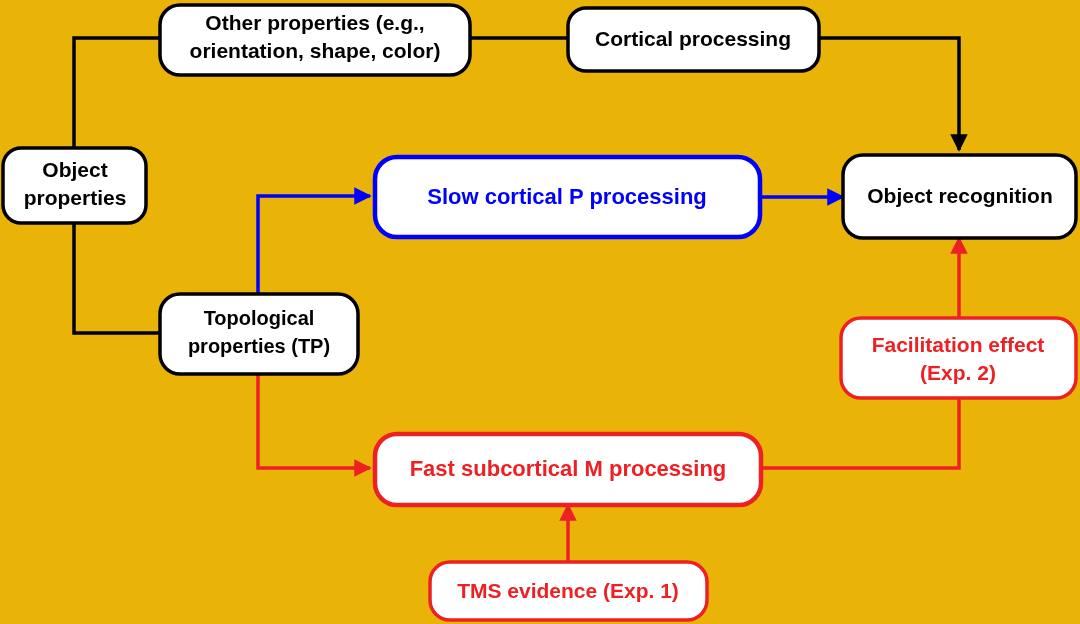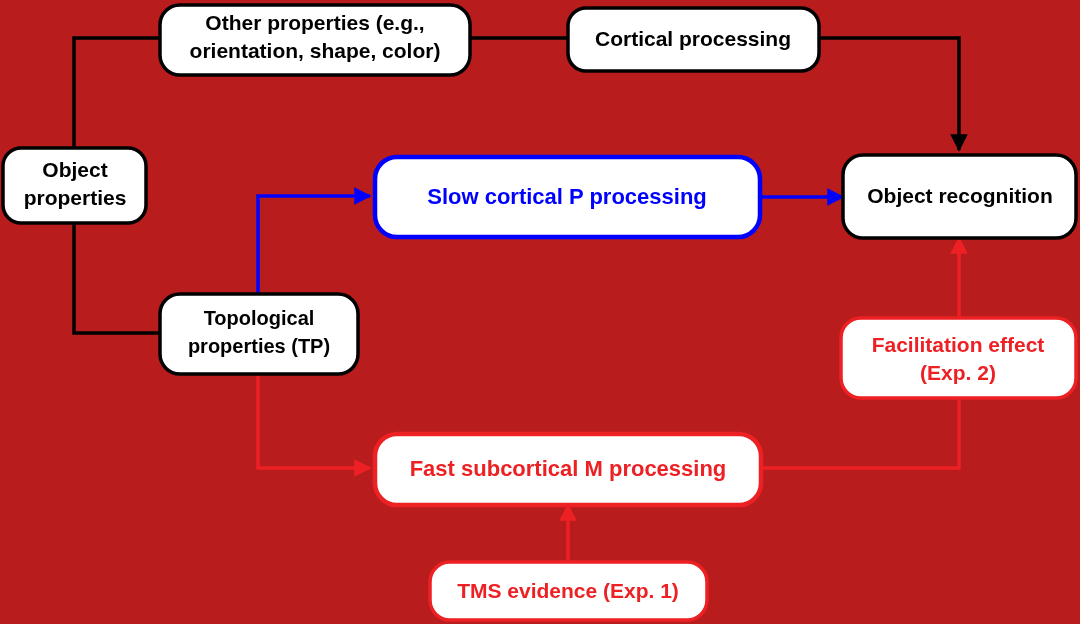--- a/index.html
+++ b/index.html
@@ -7,21 +7,21 @@
     padding: 0;
     background: #ffffff;
   }
   body {
     font-family: "Liberation Sans", sans-serif;
   }
   #diagram-root {
     position: relative;
     width: 1080px;
     height: 624px;
-    background: #b91c1c;
+    background: #eab308;
     overflow: hidden;
   }
   svg.flow-canvas {
     position: absolute;
     left: 0;
     top: 0;
     width: 1080px;
     height: 624px;
   }
   .node-label {

